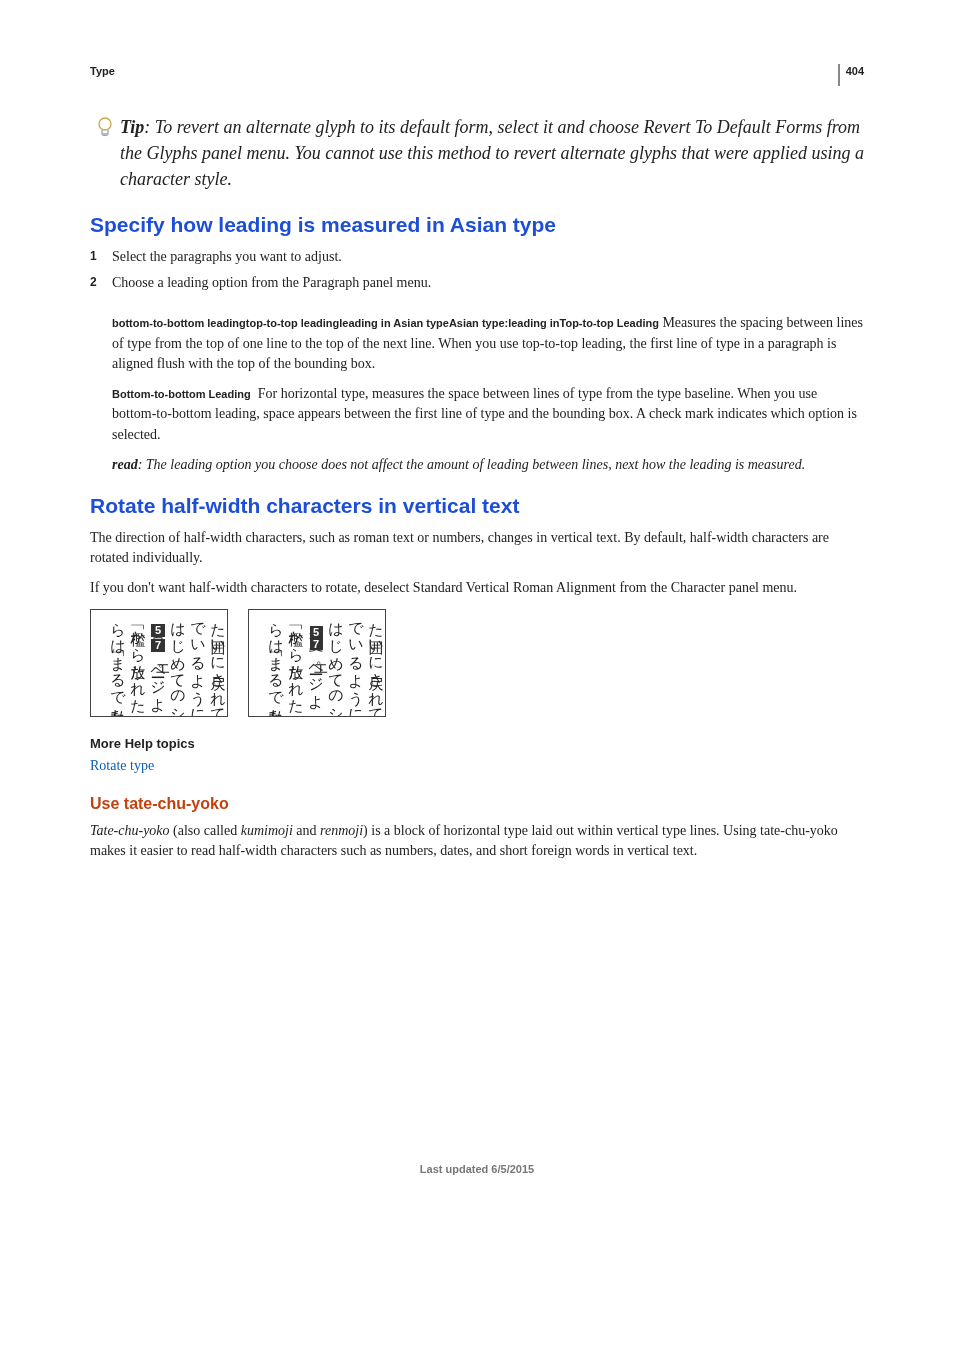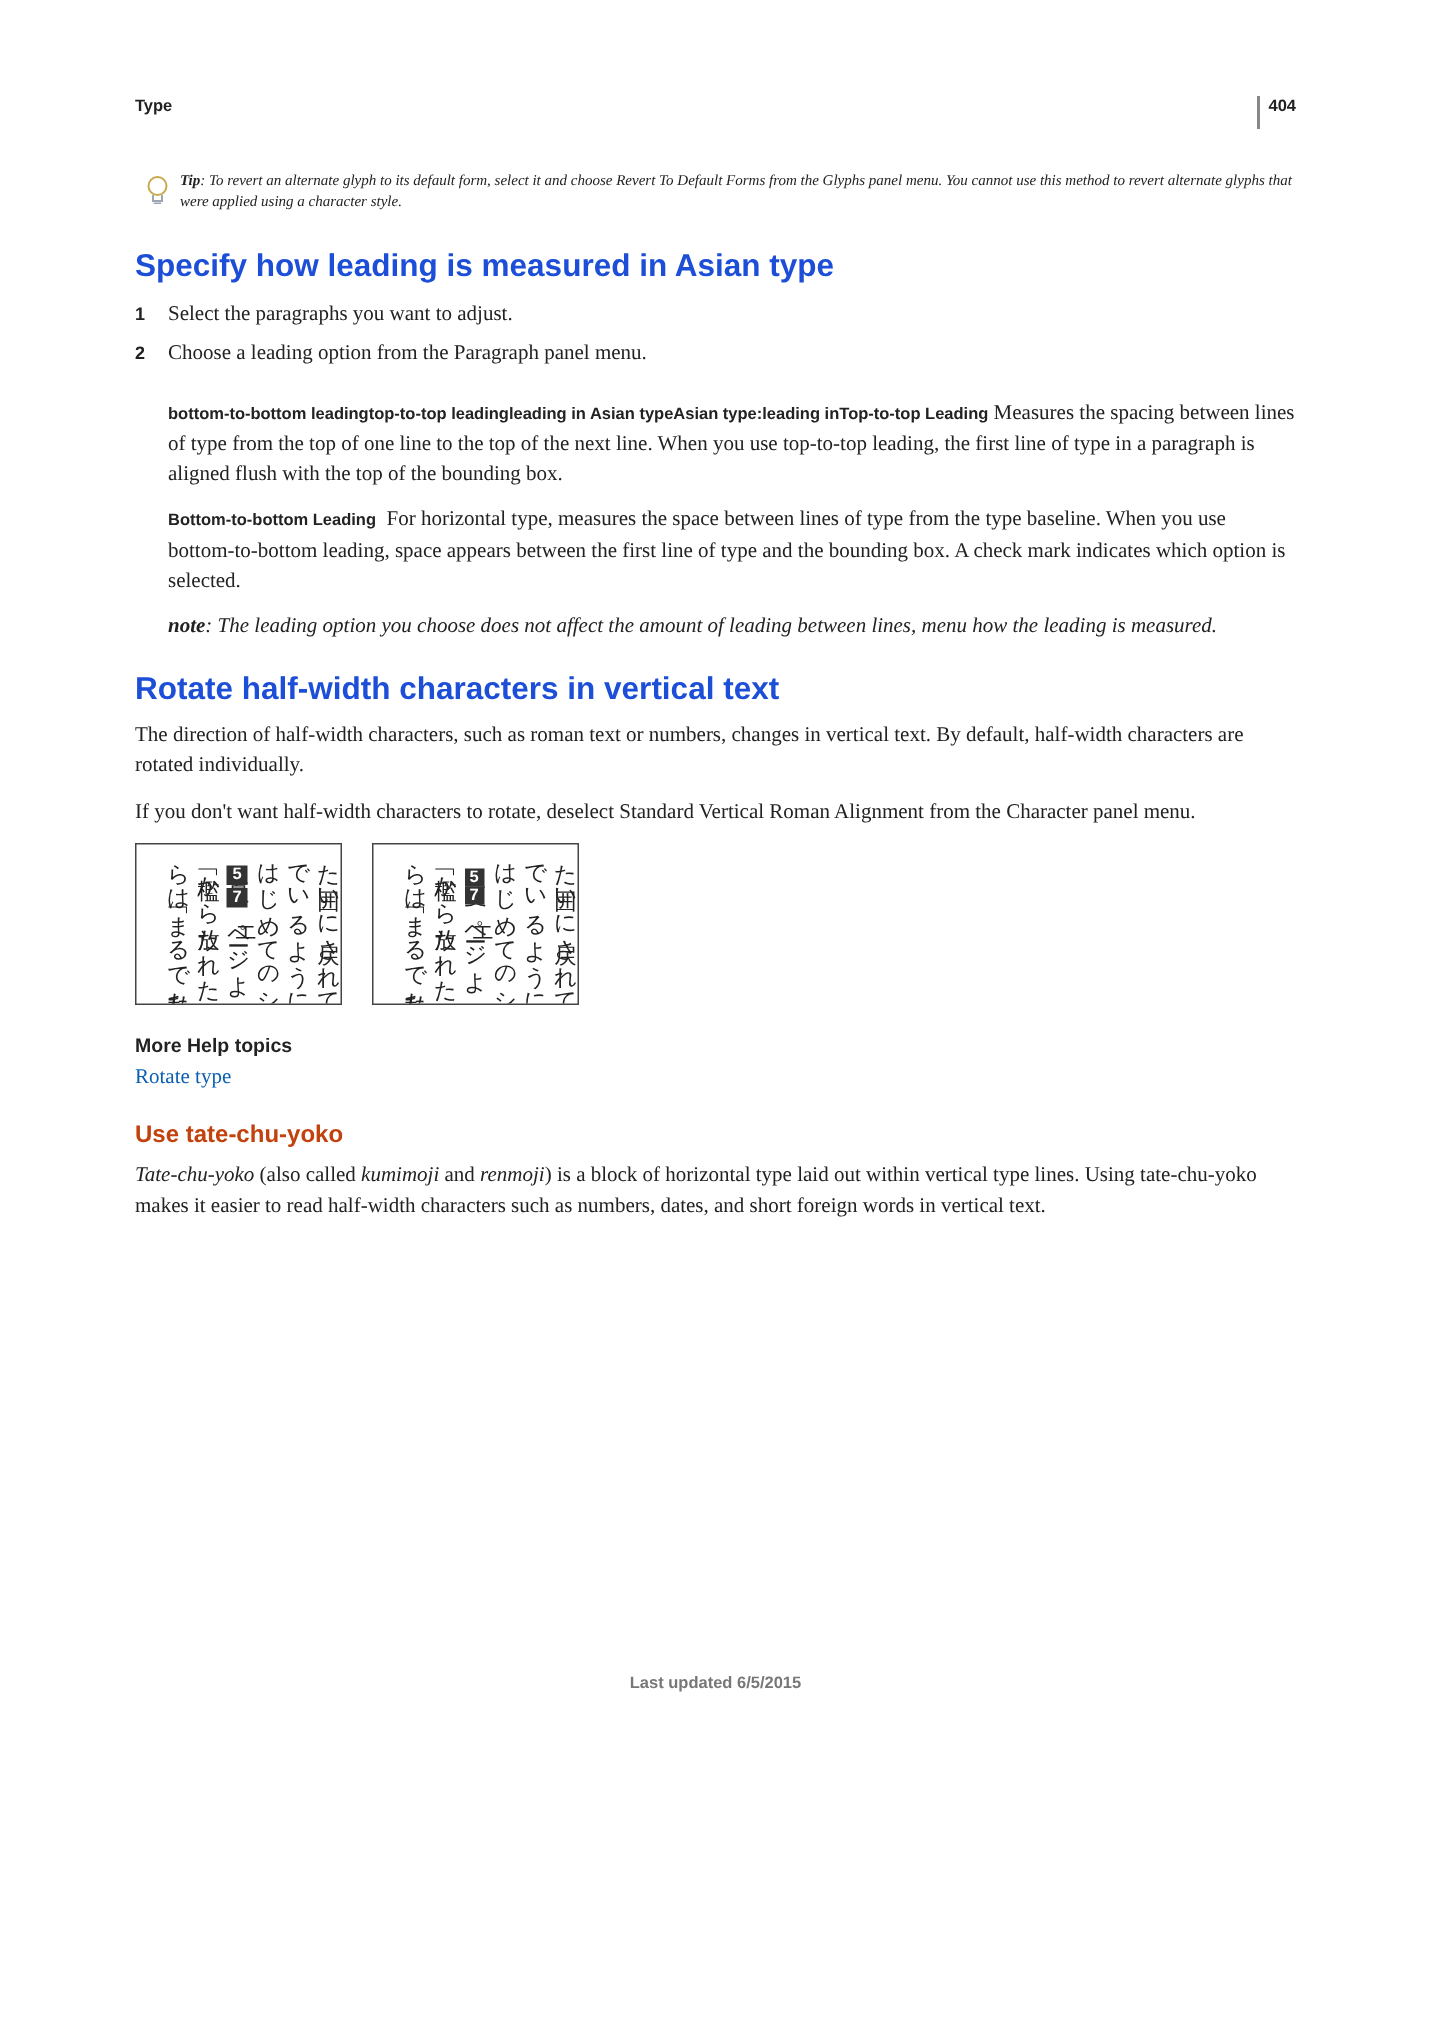--- a/index.html
+++ b/index.html
@@ -31,21 +31,21 @@
     padding-left: 6px;
     padding-bottom: 6px;
     min-width: 26px;
   }
   .tip-block {
     display: flex;
     align-items: flex-start;
     gap: 6px;
     margin: 0 0 18px 6px;
     font-style: italic;
-    font-size: 10px;
+    font-size: 18px;
   }
   .tip-block .lbl { font-weight: 700; font-style: italic; }
   .tip-icon { flex: 0 0 18px; margin-top: 2px; }
   h2 {
     font-family: "Myriad Pro", "Segoe UI", Arial, sans-serif;
     font-weight: 700;
     font-size: 21px;
     color: #1d4ed8;
     margin: 14px 0 6px 0;
   }
@@ -192,21 +192,21 @@
   <span class="run-in">bottom-to-bottom leadingtop-to-top leadingleading in Asian typeAsian type:leading inTop-to-top Leading</span>
   <span>Measures the spacing between lines of type from the top of one line to the top of the next line. When you use top-to-top leading, the first line of type in a paragraph is aligned flush with the top of the bounding box.</span>
 </div>
 
 <div class="sub-block">
   <span class="run-in">Bottom-to-bottom Leading</span>
   &nbsp;<span>For horizontal type, measures the space between lines of type from the type baseline. When you use bottom-to-bottom leading, space appears between the first line of type and the bounding box. A check mark indicates which option is selected.</span>
 </div>
 
 <p class="note-inline">
-  <span class="lbl">note</span><span>: The leading option you choose does not affect the amount of leading between lines, menu how the leading is measured.</span>
+  <span class="lbl">read</span><span>: The leading option you choose does not affect the amount of leading between lines, next how the leading is measured.</span>
 </p>
 
 <h2>Rotate half-width characters in vertical text</h2>
 <p class="body">The direction of half-width characters, such as roman text or numbers, changes in vertical text. By default, half-width characters are rotated individually.</p>
 <p class="body">If you don't want half-width characters to rotate, deselect Standard Vertical Roman Alignment from the Character panel menu.</p>
 
 <div class="figure">
   <div class="fig-box">
     <span class="fig-col c1">た囲いに戻されて</span>
     <span class="fig-col c2">でいるように日</span>

